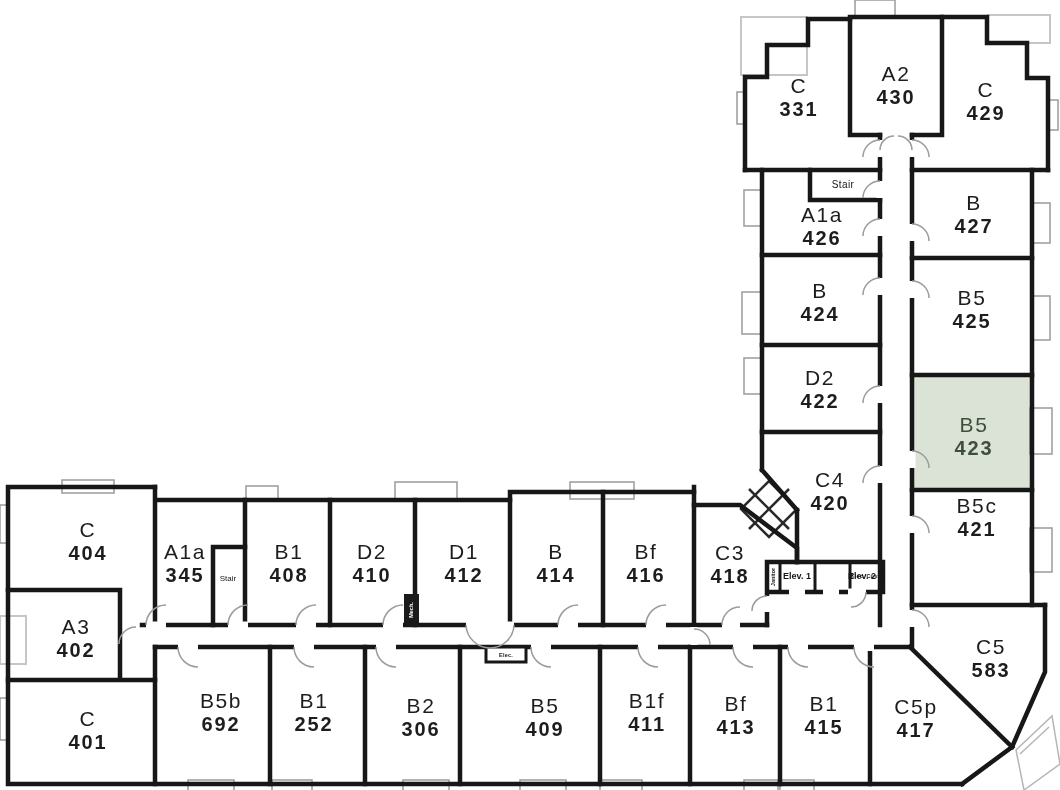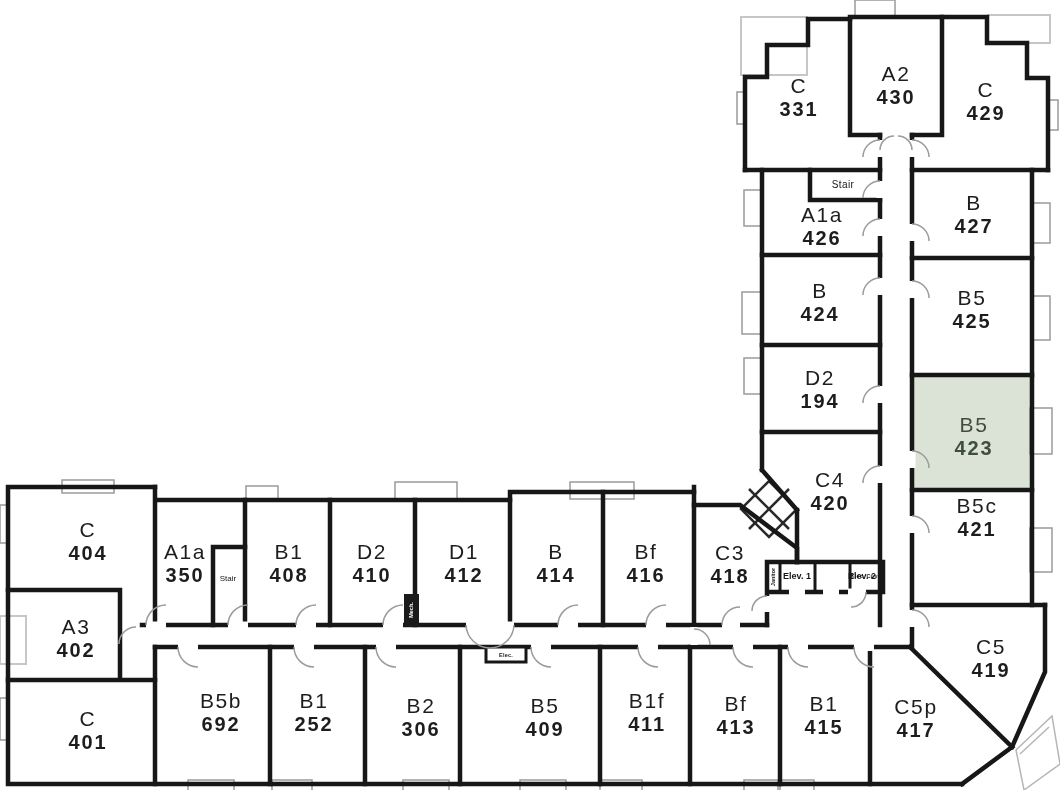--- a/index.html
+++ b/index.html
@@ -215,49 +215,49 @@
   <div class="room" style="left:820px;top:303px">
       <span class="rt">B</span>
       <span class="rn">424</span>
     </div>
   <div class="room" style="left:972px;top:310px">
       <span class="rt">B5</span>
       <span class="rn">425</span>
     </div>
   <div class="room" style="left:820px;top:390px">
       <span class="rt">D2</span>
-      <span class="rn">194</span>
+      <span class="rn">422</span>
     </div>
   <div class="room hl" style="left: 974px; top: 437px; color: rgb(63, 78, 59);">
       <span class="rt">B5</span>
       <span class="rn">423</span>
     </div>
   <div class="room" style="left:830px;top:492px">
       <span class="rt">C4</span>
       <span class="rn">420</span>
     </div>
   <div class="room" style="left:977px;top:518px">
       <span class="rt">B5c</span>
       <span class="rn">421</span>
     </div>
   <div class="room" style="left:730px;top:565px">
       <span class="rt">C3</span>
       <span class="rn">418</span>
     </div>
   <div class="room" style="left:991px;top:659px">
       <span class="rt">C5</span>
-      <span class="rn">419</span>
+      <span class="rn">583</span>
     </div>
   <div class="room" style="left:88px;top:542px">
       <span class="rt">C</span>
       <span class="rn">404</span>
     </div>
   <div class="room" style="left:185px;top:564px">
       <span class="rt">A1a</span>
-      <span class="rn">350</span>
+      <span class="rn">345</span>
     </div>
   <div class="room" style="left:289px;top:564px">
       <span class="rt">B1</span>
       <span class="rn">408</span>
     </div>
   <div class="room" style="left:372px;top:564px">
       <span class="rt">D2</span>
       <span class="rn">410</span>
     </div>
   <div class="room" style="left:464px;top:564px">

